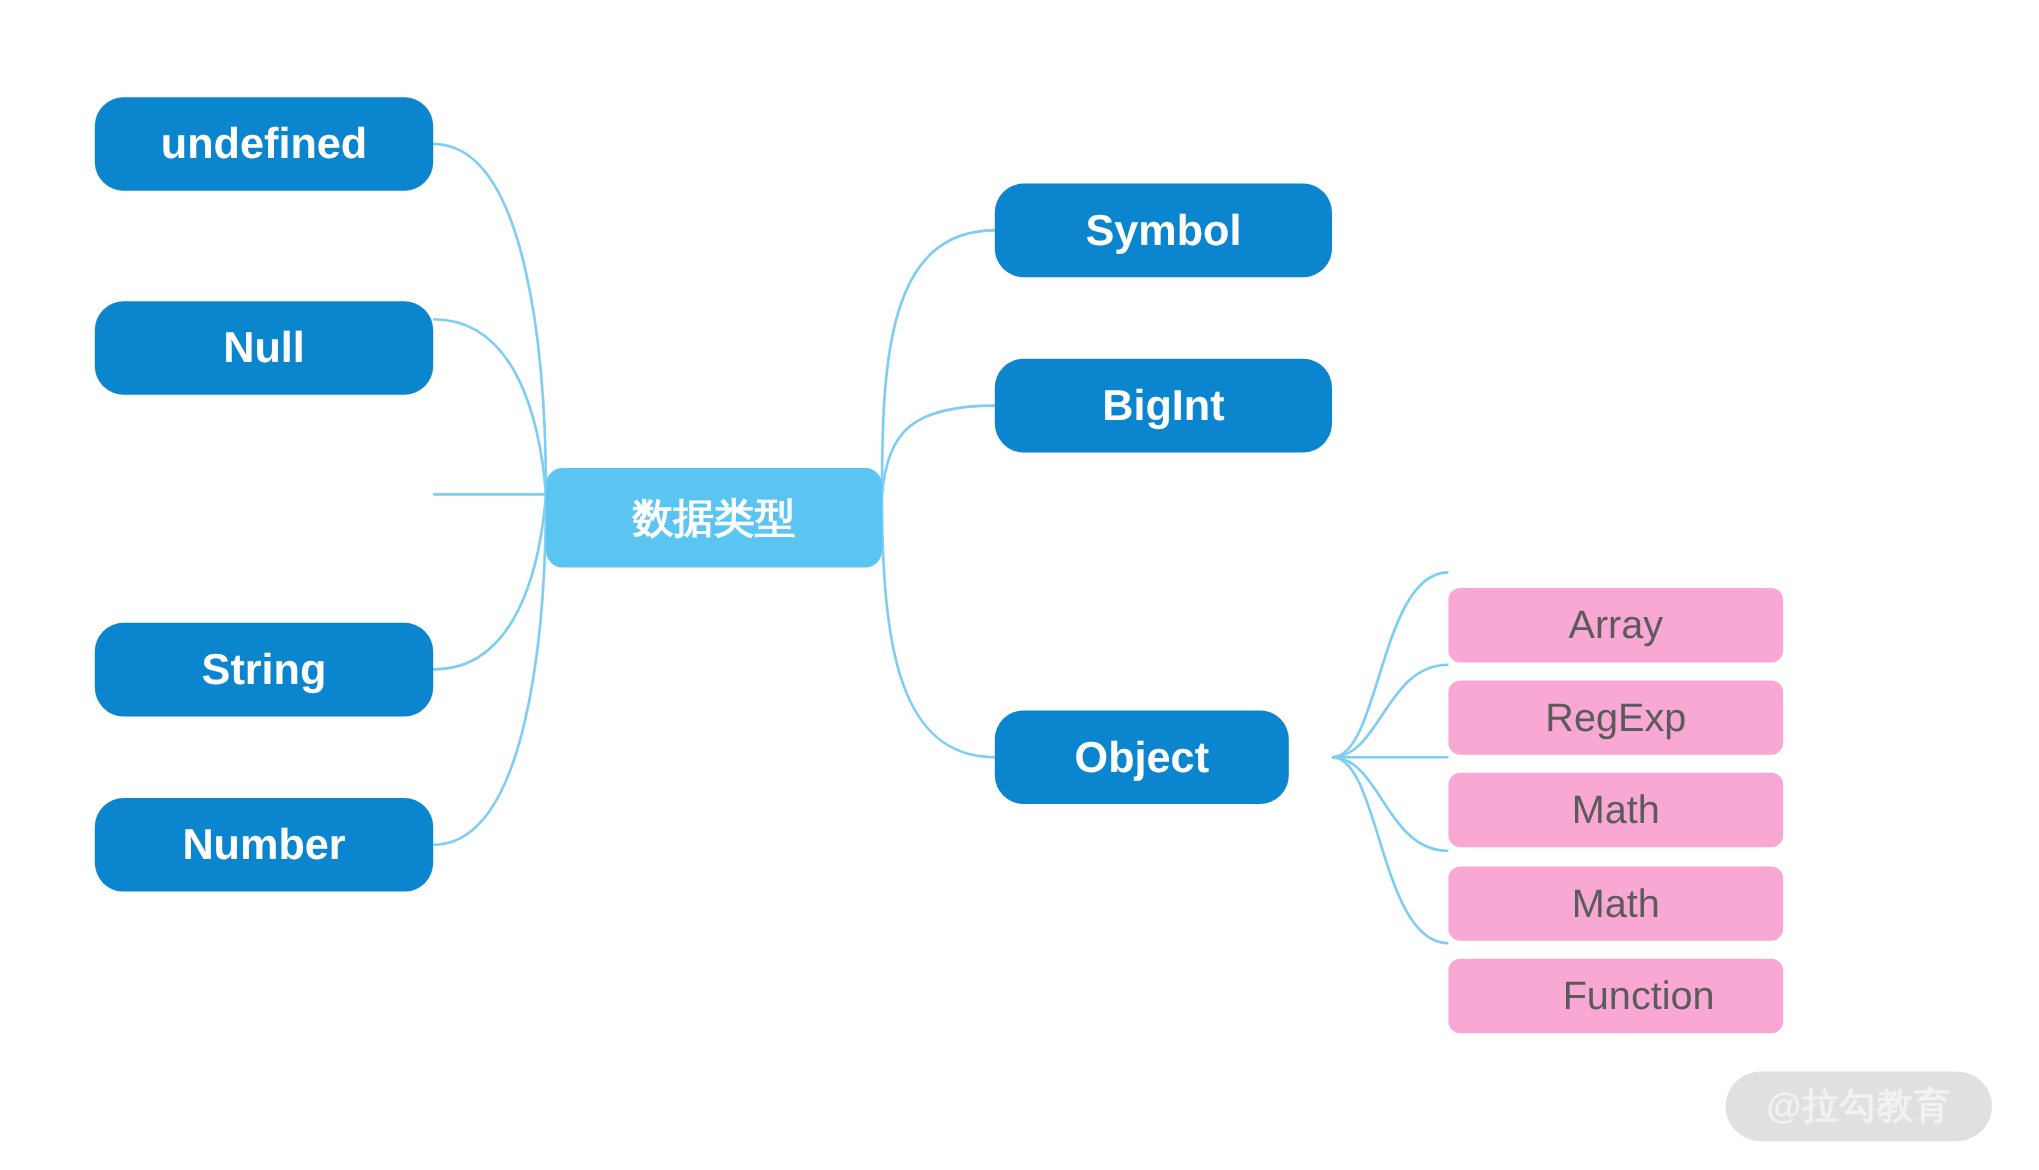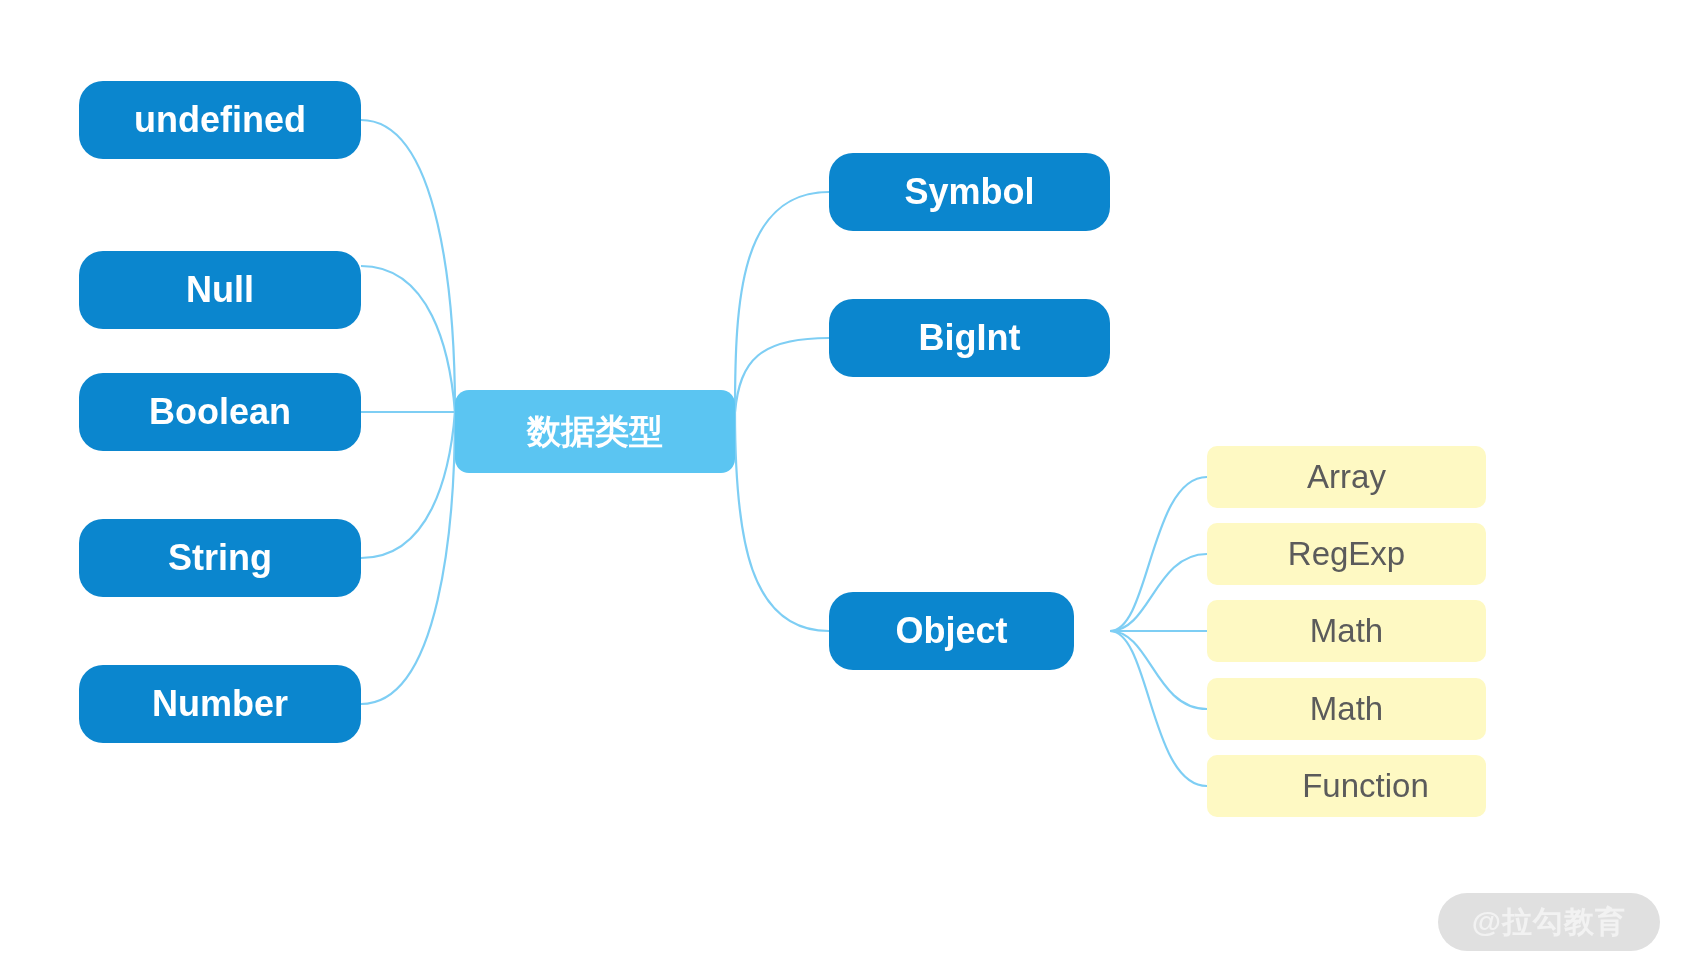--- a/index.html
+++ b/index.html
@@ -44,25 +44,26 @@
     border-radius: 24px;
   }
   .node-center {
     background: #5bc5f2;
     color: #ffffff;
     font-size: 34px;
     font-weight: bold;
     border-radius: 14px;
   }
   .node-leaf {
-    background: #fef9c3;
+    background: #f9a8d4;
     color: #5b5b5b;
     font-size: 33px;
     font-weight: normal;
     border-radius: 10px;
+    margin-top: 44px;
   }
   #watermark {
     position: absolute;
     left: 1438px;
     top: 893px;
     width: 222px;
     height: 58px;
     border-radius: 29px;
     background: #e0e0e0;
     display: flex;
@@ -96,21 +97,20 @@
       <path d="M 1110,631 C 1150,631 1150,477 1207,477"></path>
       <path d="M 1110,631 C 1150,631 1155,554 1207,554"></path>
       <path d="M 1110,631 L 1207,631"></path>
       <path d="M 1110,631 C 1150,631 1155,709 1207,709"></path>
       <path d="M 1110,631 C 1150,631 1150,786 1207,786"></path>
     </g>
   </svg>
 
   <div class="node node-primary" style="left:79px; top:81px; width:282px; height:78px;">undefined</div>
   <div class="node node-primary" style="left:79px; top:227px; width:282px; height:78px;margin-top:24px;">Null</div>
-  <div class="node node-primary" style="left:79px; top:373px; width:282px; height:78px;">Boolean</div>
   <div class="node node-primary" style="left:79px; top:519px; width:282px; height:78px;">String</div>
   <div class="node node-primary" style="left:79px; top:665px; width:282px; height:78px;">Number</div>
 
   <div class="node node-center" style="left:455px; top:390px; width:280px; height:83px;">数据类型</div>
 
   <div class="node node-primary" style="left:829px; top:153px; width:281px; height:78px;">Symbol</div>
   <div class="node node-primary" style="left:829px; top:299px; width:281px; height:78px;">BigInt</div>
   <div class="node node-primary" style="left:829px; top:592px; width:245px; height:78px;">Object</div>
 
   <div class="node node-leaf" style="left:1207px; top:446px; width:279px; height:62px;">Array</div>

